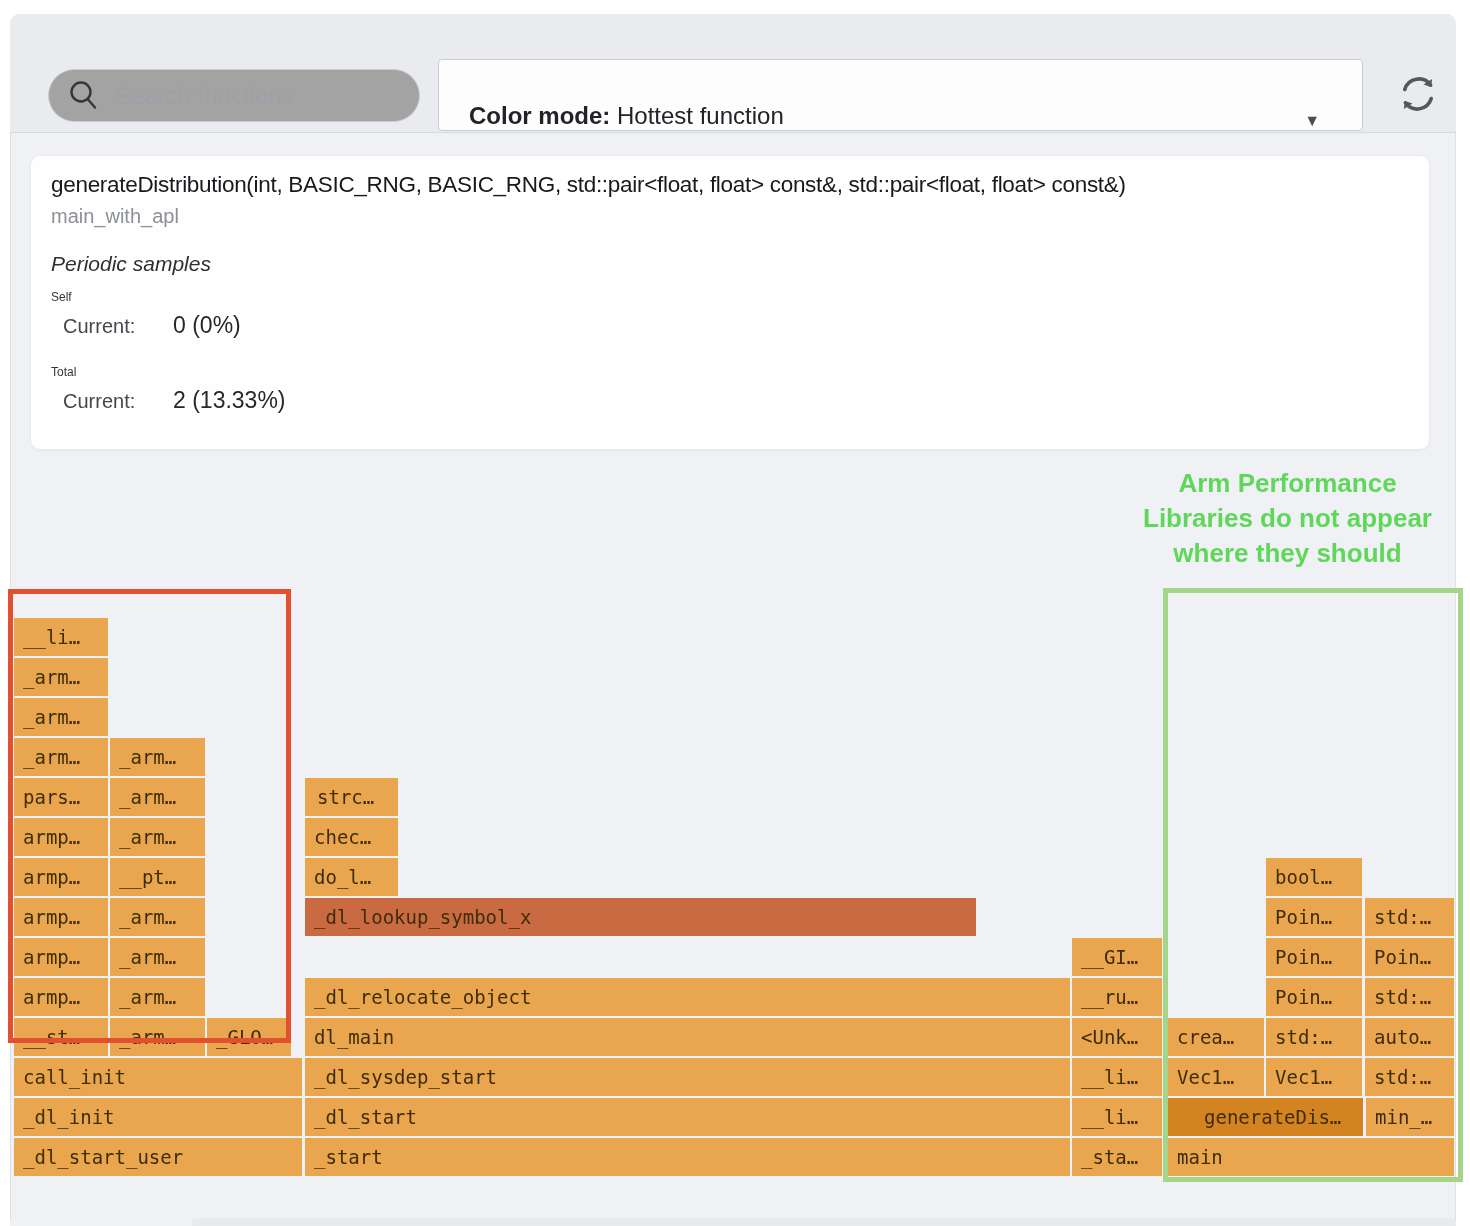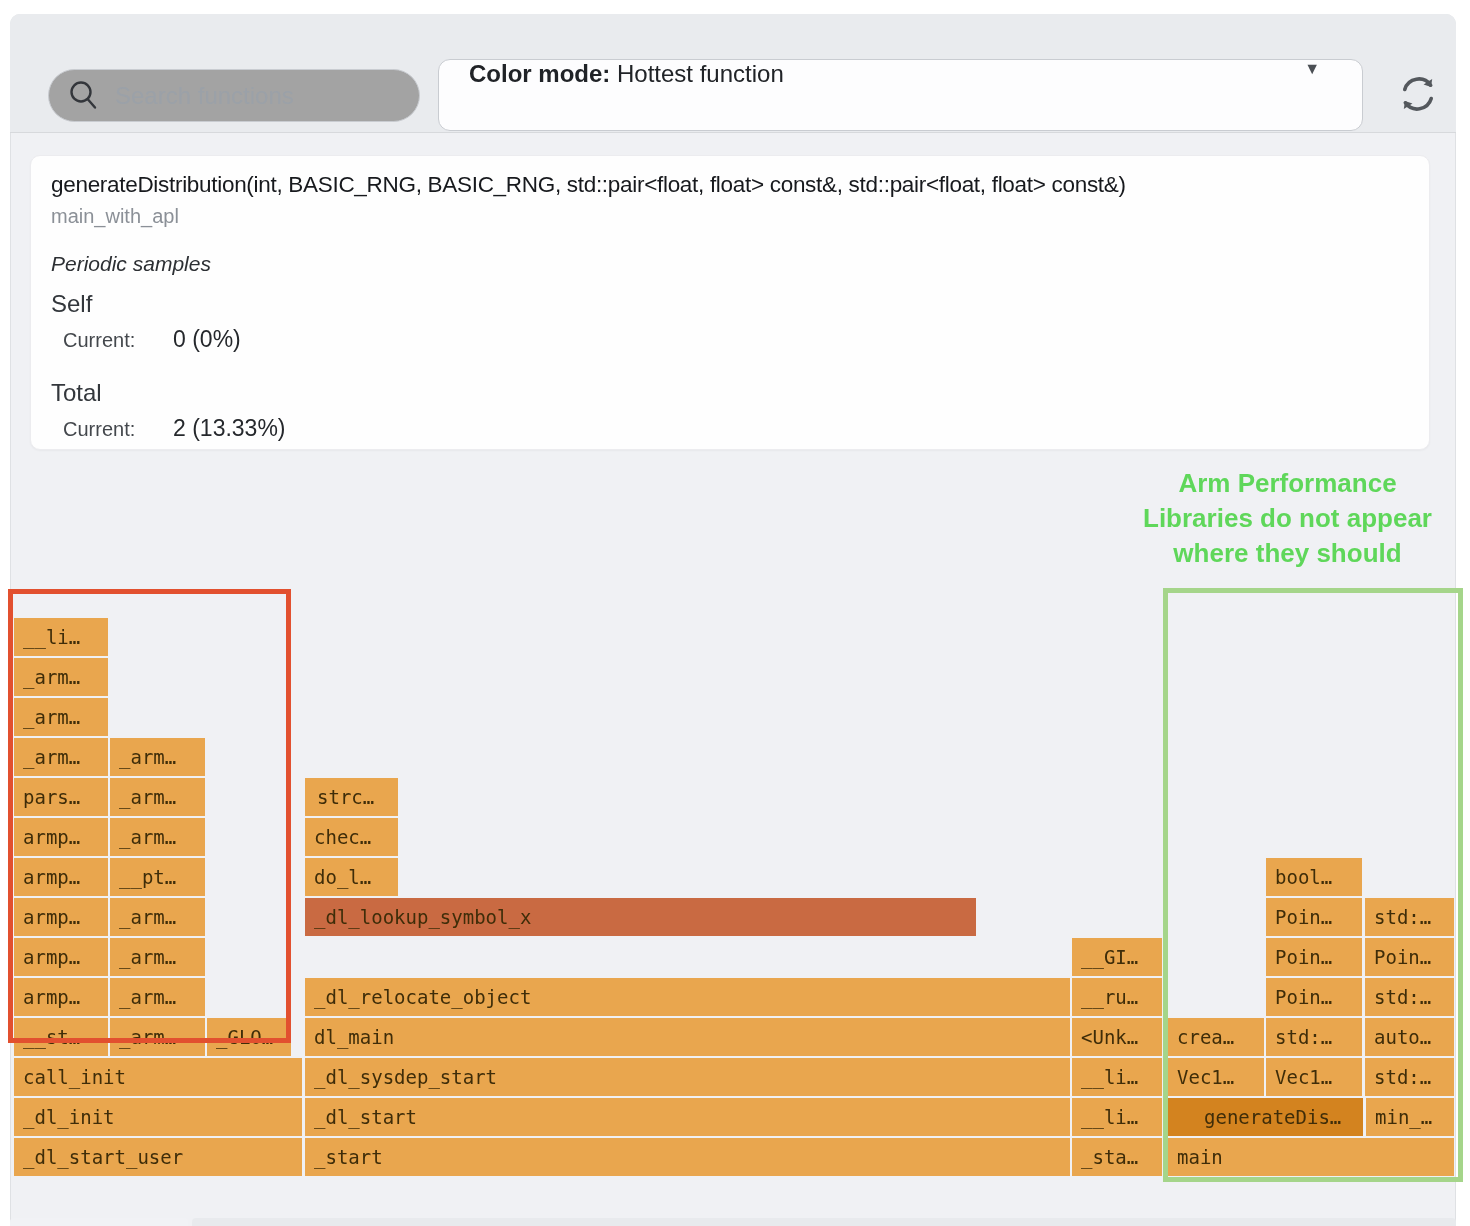--- a/index.html
+++ b/index.html
@@ -25,43 +25,43 @@
   }
   .search-pill svg{margin-left:18px;flex:0 0 auto;}
   .search-pill input{
     border:none;outline:none;background:transparent;flex:1;
     font-family:"Liberation Sans",sans-serif;font-size:24px;color:#3c4046;
     margin-left:12px;margin-right:14px;
   }
   .search-pill input::placeholder{color:#9ba1a8;}
   .mode-select{
     position:absolute;left:428px;top:45px;width:925px;height:72px;
-    background:#fdfdfe;border:1px solid #c9ccd1;border-radius:12px;
-    box-sizing:border-box;display:flex;align-items:flex-start;cursor:pointer;
+    background:#fdfdfe;border:1px solid #c9ccd1;border-radius:4px;
+    box-sizing:border-box;display:flex;align-items:flex-end;cursor:pointer;
   }
   .mode-select .txt{margin-left:30px;font-size:24px;color:#202327;}
   .mode-select .txt b{font-weight:bold;}
   .mode-select .caret{
     margin-left:auto;margin-right:42px;font-size:16px;color:#4b4f54;
   }
   .refresh-btn{
     position:absolute;left:1384px;top:56px;width:48px;height:48px;
     display:flex;align-items:center;justify-content:center;cursor:pointer;
     background:transparent;border:none;padding:0;
   }
   
   .info-card{
     position:absolute;left:30px;top:155px;width:1400px;height:295px;
     background:#fefefe;border:1px solid #ececef;border-radius:10px;
     box-sizing:border-box;padding:16px 20px;box-shadow:0 1px 2px rgba(0,0,0,0.04);
   }
   .info-title{font-size:22.5px;color:#17191d;font-weight:500;white-space:nowrap;overflow:hidden;letter-spacing:-0.3px;}
   .info-lib{font-size:20px;color:#8b9097;margin-top:7px;}
   .info-samples{font-size:21px;font-style:italic;color:#2c2f33;margin-top:24px;}
-  .info-sec{font-size:24px;color:#33373c;margin-top:14px;}
+  .info-sec{font-size:12px;color:#33373c;margin-top:14px;}
   .info-cur{display:flex;align-items:baseline;margin-top:8px;padding-left:12px;}
   .info-cur .lbl{font-size:20px;color:#44484d;width:110px;}
   .info-cur .val{font-size:23px;color:#25282c;}
   .info-sec.total{margin-top:26px;}
   
   .flame{position:absolute;left:0;top:0;width:1470px;height:1226px;z-index:1;}
   .block{
     position:absolute;height:38px;line-height:38px;box-sizing:border-box;
     background:var(--c-block);color:var(--c-label);
     font-family:"DejaVu Sans Mono",monospace;font-size:19px;

